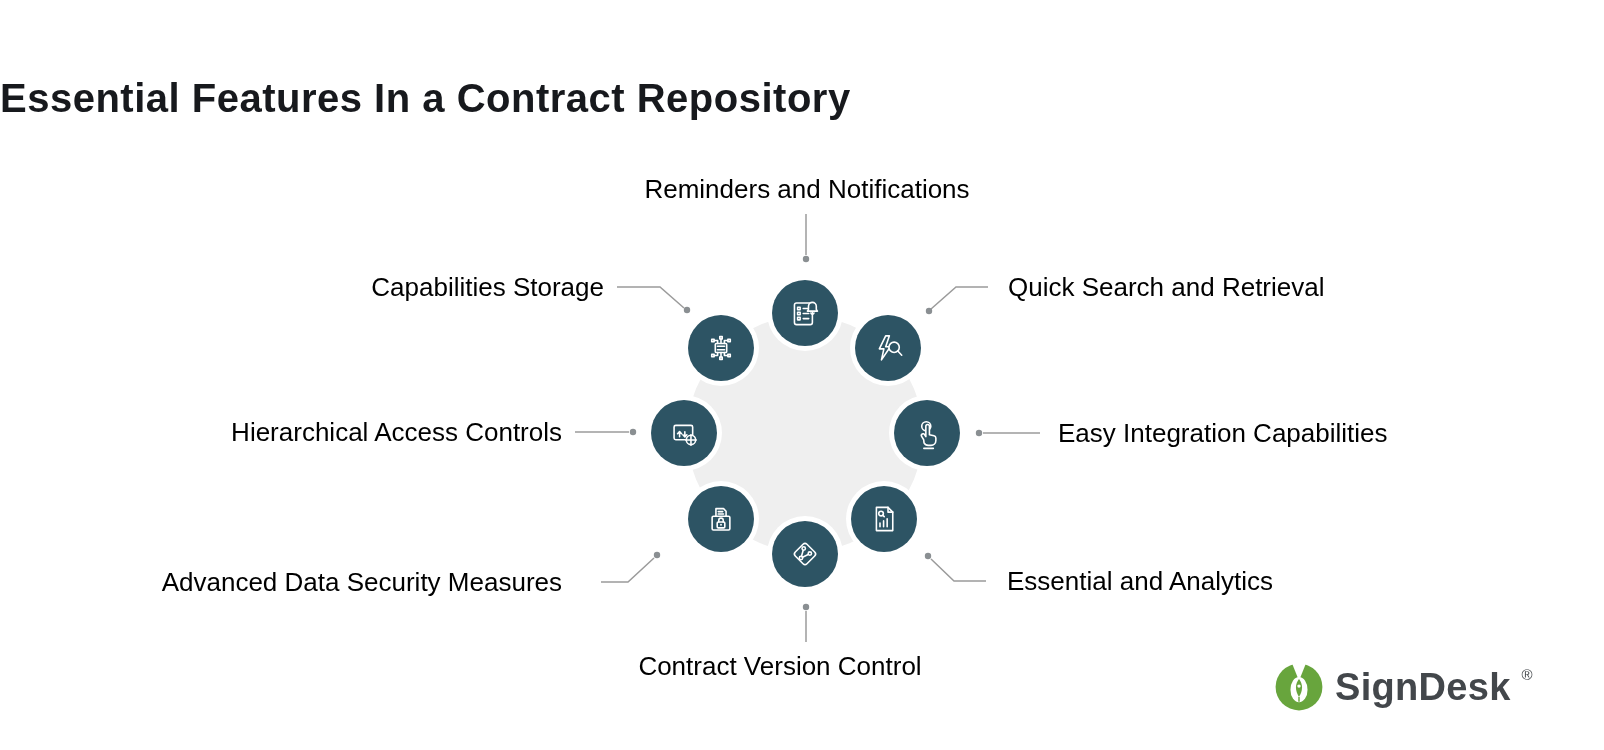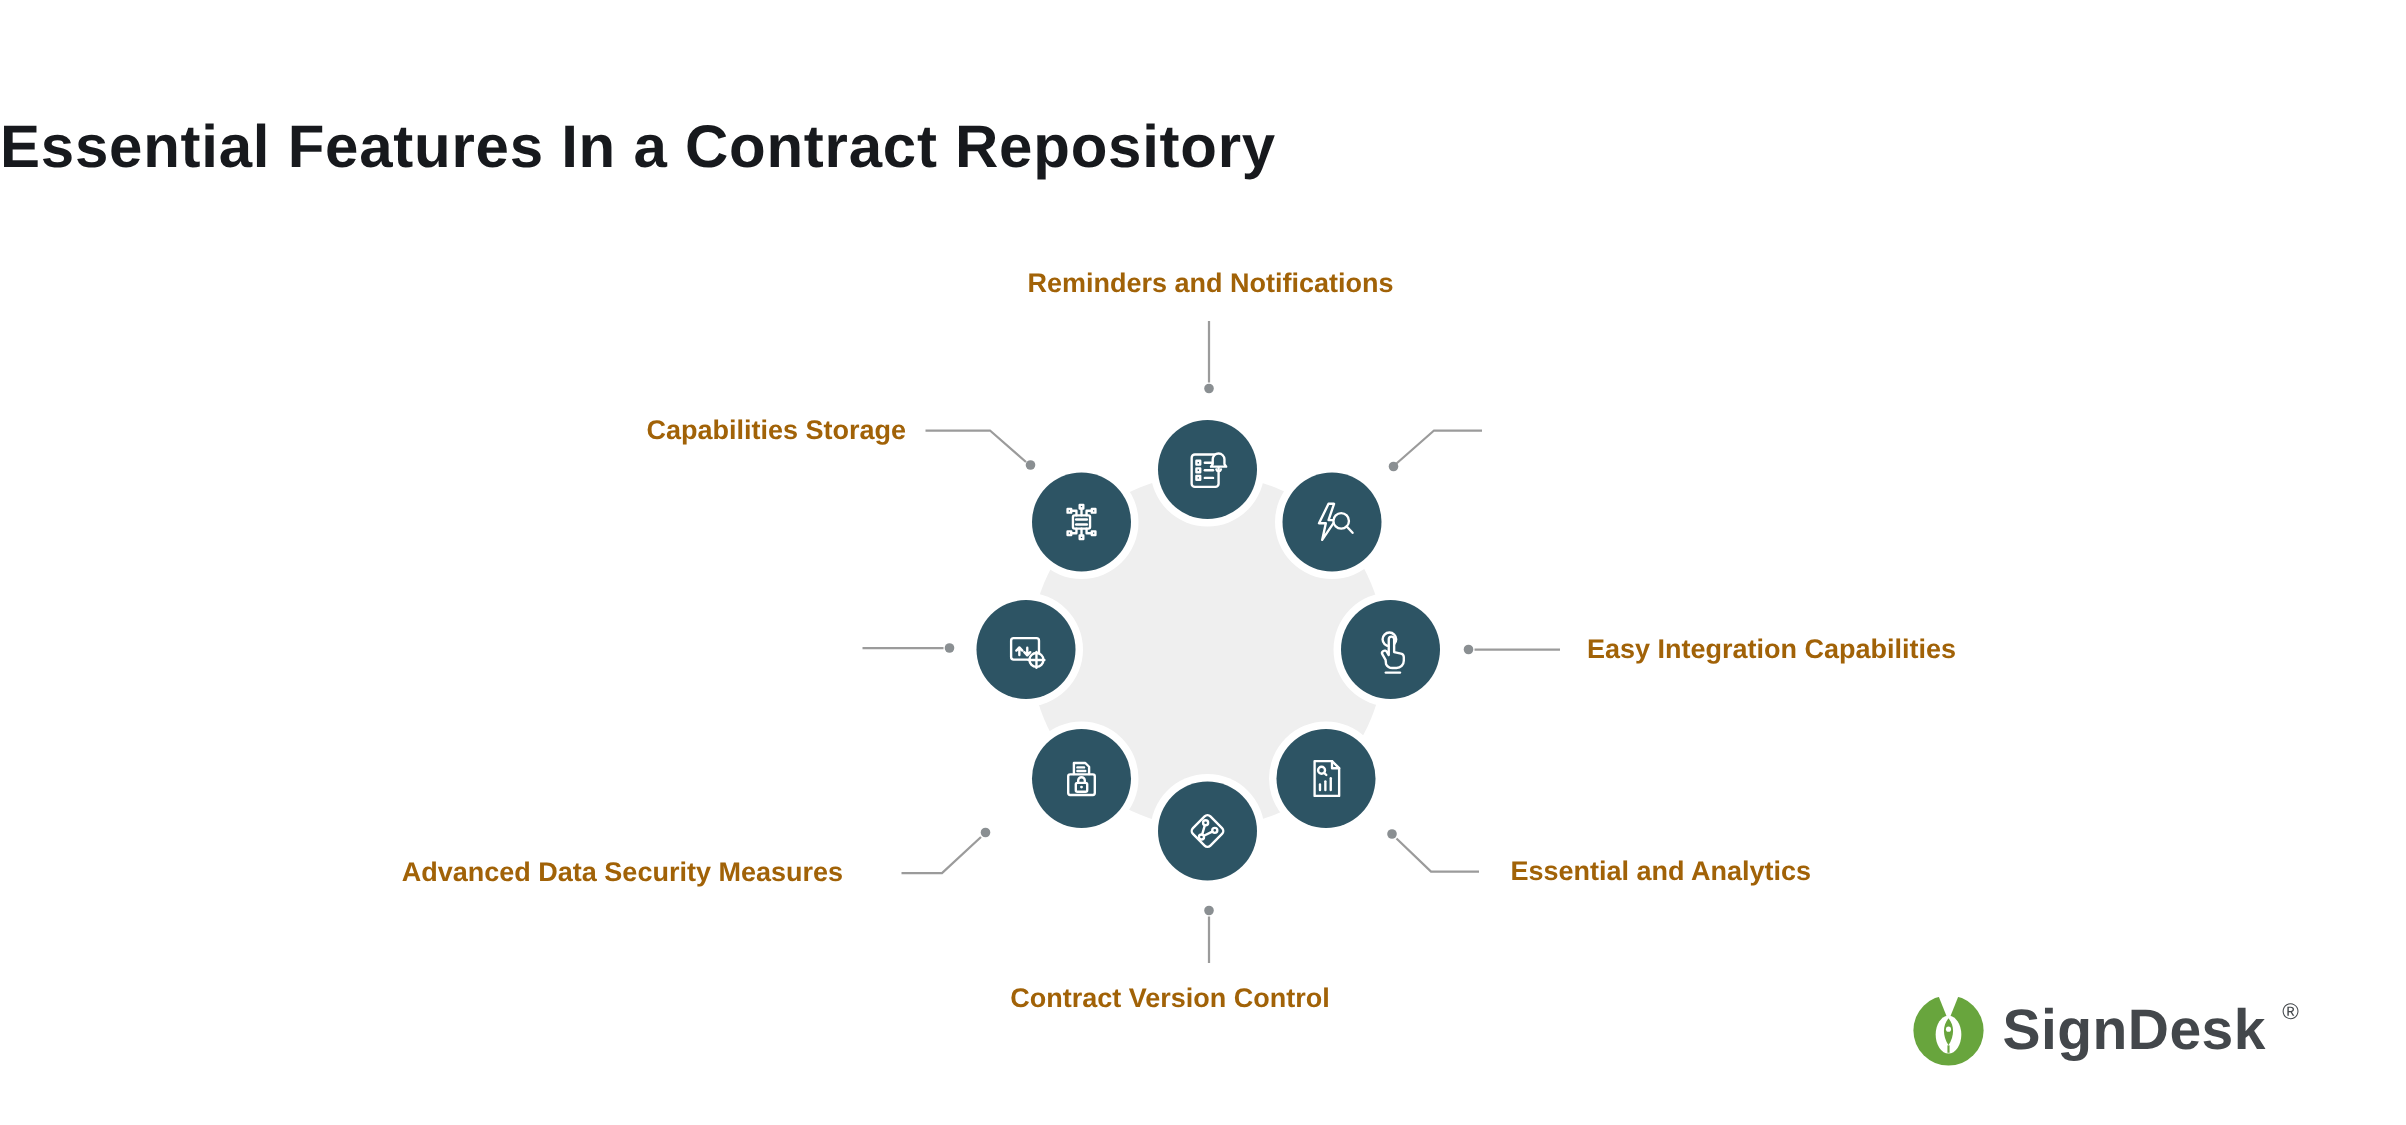--- a/index.html
+++ b/index.html
@@ -24,21 +24,21 @@
   .node svg{display:block;}
   .n-top{left:772px;top:280px;}
   .n-topright{left:855px;top:315px;}
   .n-right{left:894px;top:400px;}
   .n-bottomright{left:851px;top:486px;}
   .n-bottom{left:772px;top:521px;}
   .n-bottomleft{left:688px;top:486px;}
   .n-left{left:651px;top:400px;}
   .n-topleft{left:688px;top:315px;}
   .lbl{
-    position:absolute;z-index:4;font-size:18px;font-weight:700;color:#a16207;
+    position:absolute;z-index:4;font-size:26px;font-weight:400;color:#000000;
     white-space:nowrap;transform:translateY(-50%);
   }
   .l-center{transform:translate(-50%,-50%);}
   .l-reminders{left:807px;top:189px;}
   .l-quicksearch{left:1008px;top:287px;}
   .l-easyintegration{left:1058px;top:433px;}
   .l-reporting{left:1007px;top:581px;}
   .l-contractversion{left:780px;top:666px;}
   .l-advancedsecurity{right:1042px;top:582px;}
   .l-hierarchical{right:1042px;top:432px;}
@@ -187,24 +187,26 @@
       <path d="M21.2 22.2 V25.1 H24.4"></path>
         <rect x="24.5" y="23.9" width="2.3" height="2.3"></rect>
       <path d="M18 13.8 V9.6"></path>
         <rect x="16.85" y="7.2" width="2.3" height="2.3"></rect>
       <path d="M18 22.2 V26.4"></path>
         <rect x="16.85" y="26.5" width="2.3" height="2.3"></rect>
     </svg>
   </div>
 
   <div class="lbl l-center l-reminders">Reminders and Notifications</div>
+  <div class="lbl l-quicksearch">Quick Search and Retrieval</div>
   <div class="lbl l-easyintegration">Easy Integration Capabilities</div>
   <div class="lbl l-reporting">Essential and Analytics</div>
   <div class="lbl l-center l-contractversion">Contract Version Control</div>
   <div class="lbl l-advancedsecurity">Advanced Data Security Measures</div>
+  <div class="lbl l-hierarchical">Hierarchical Access Controls</div>
   <div class="lbl l-centralized">Capabilities Storage</div>
 
   <div class="logo">
     <svg width="54" height="54" viewBox="-30 -30 60 60">
       <circle r="26" fill="#68a53d"></circle>
       <path d="M-8 -27 L0 -7 L8 -27 Z" fill="#ffffff"></path>
       <ellipse cx="0" cy="3" rx="9.5" ry="14" fill="#ffffff"></ellipse>
       <path d="M0 -9 C4.5 -3.5 4.5 4 0 11 C-4.5 4 -4.5 -3.5 0 -9 Z" fill="#68a53d"></path>
       <circle cx="0" cy="-1" r="1.9" fill="#ffffff"></circle>
       <line x1="0" y1="11" x2="0" y2="16.5" stroke="#68a53d" stroke-width="1.6"></line>

